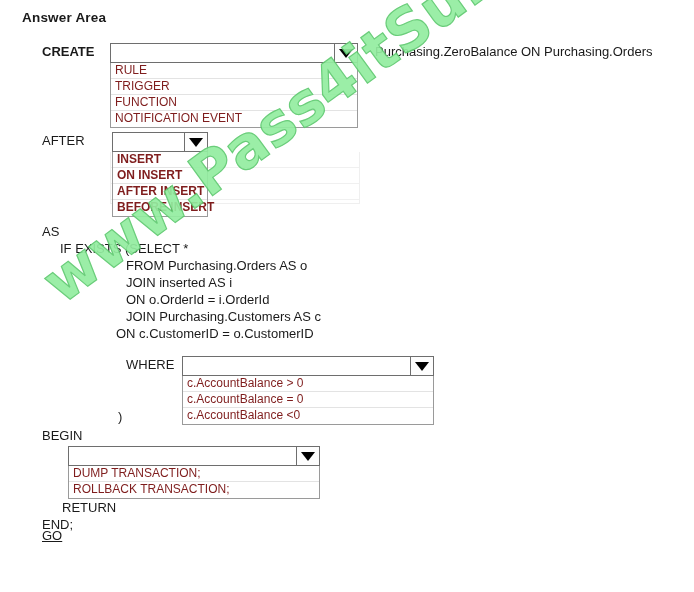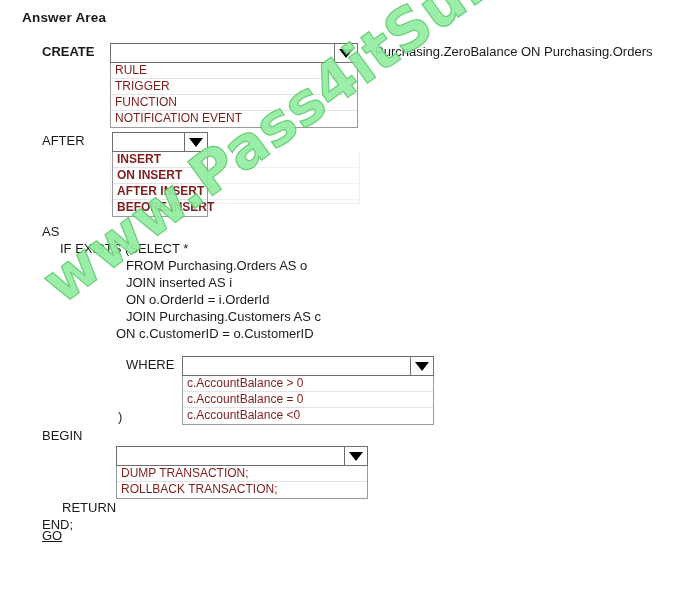--- a/index.html
+++ b/index.html
@@ -221,21 +221,21 @@
       <div class="dd-option">c.AccountBalance &gt; 0</div>
       <div class="dd-option">c.AccountBalance = 0</div>
       <div class="dd-option">c.AccountBalance &lt;0</div>
     </div>
   </div>
 
   <div class="codeline" style="left:118px; top:409px;">)</div>
 
   <div class="label" style="left:42px; top:428px;">BEGIN</div>
 
-  <div class="dropdown" style="left:68px; top:446px; width:252px;margin-left:48px;">
+  <div class="dropdown" style="left:68px; top:446px; width:252px;">
     <div class="dd-field">
       <div class="dd-value"></div>
       <div class="dd-arrow-btn">
         <span class="caret"></span>
       </div>
     </div>
     <div class="dd-list">
       <div class="dd-option">DUMP TRANSACTION;</div>
       <div class="dd-option">ROLLBACK TRANSACTION;</div>
     </div>

